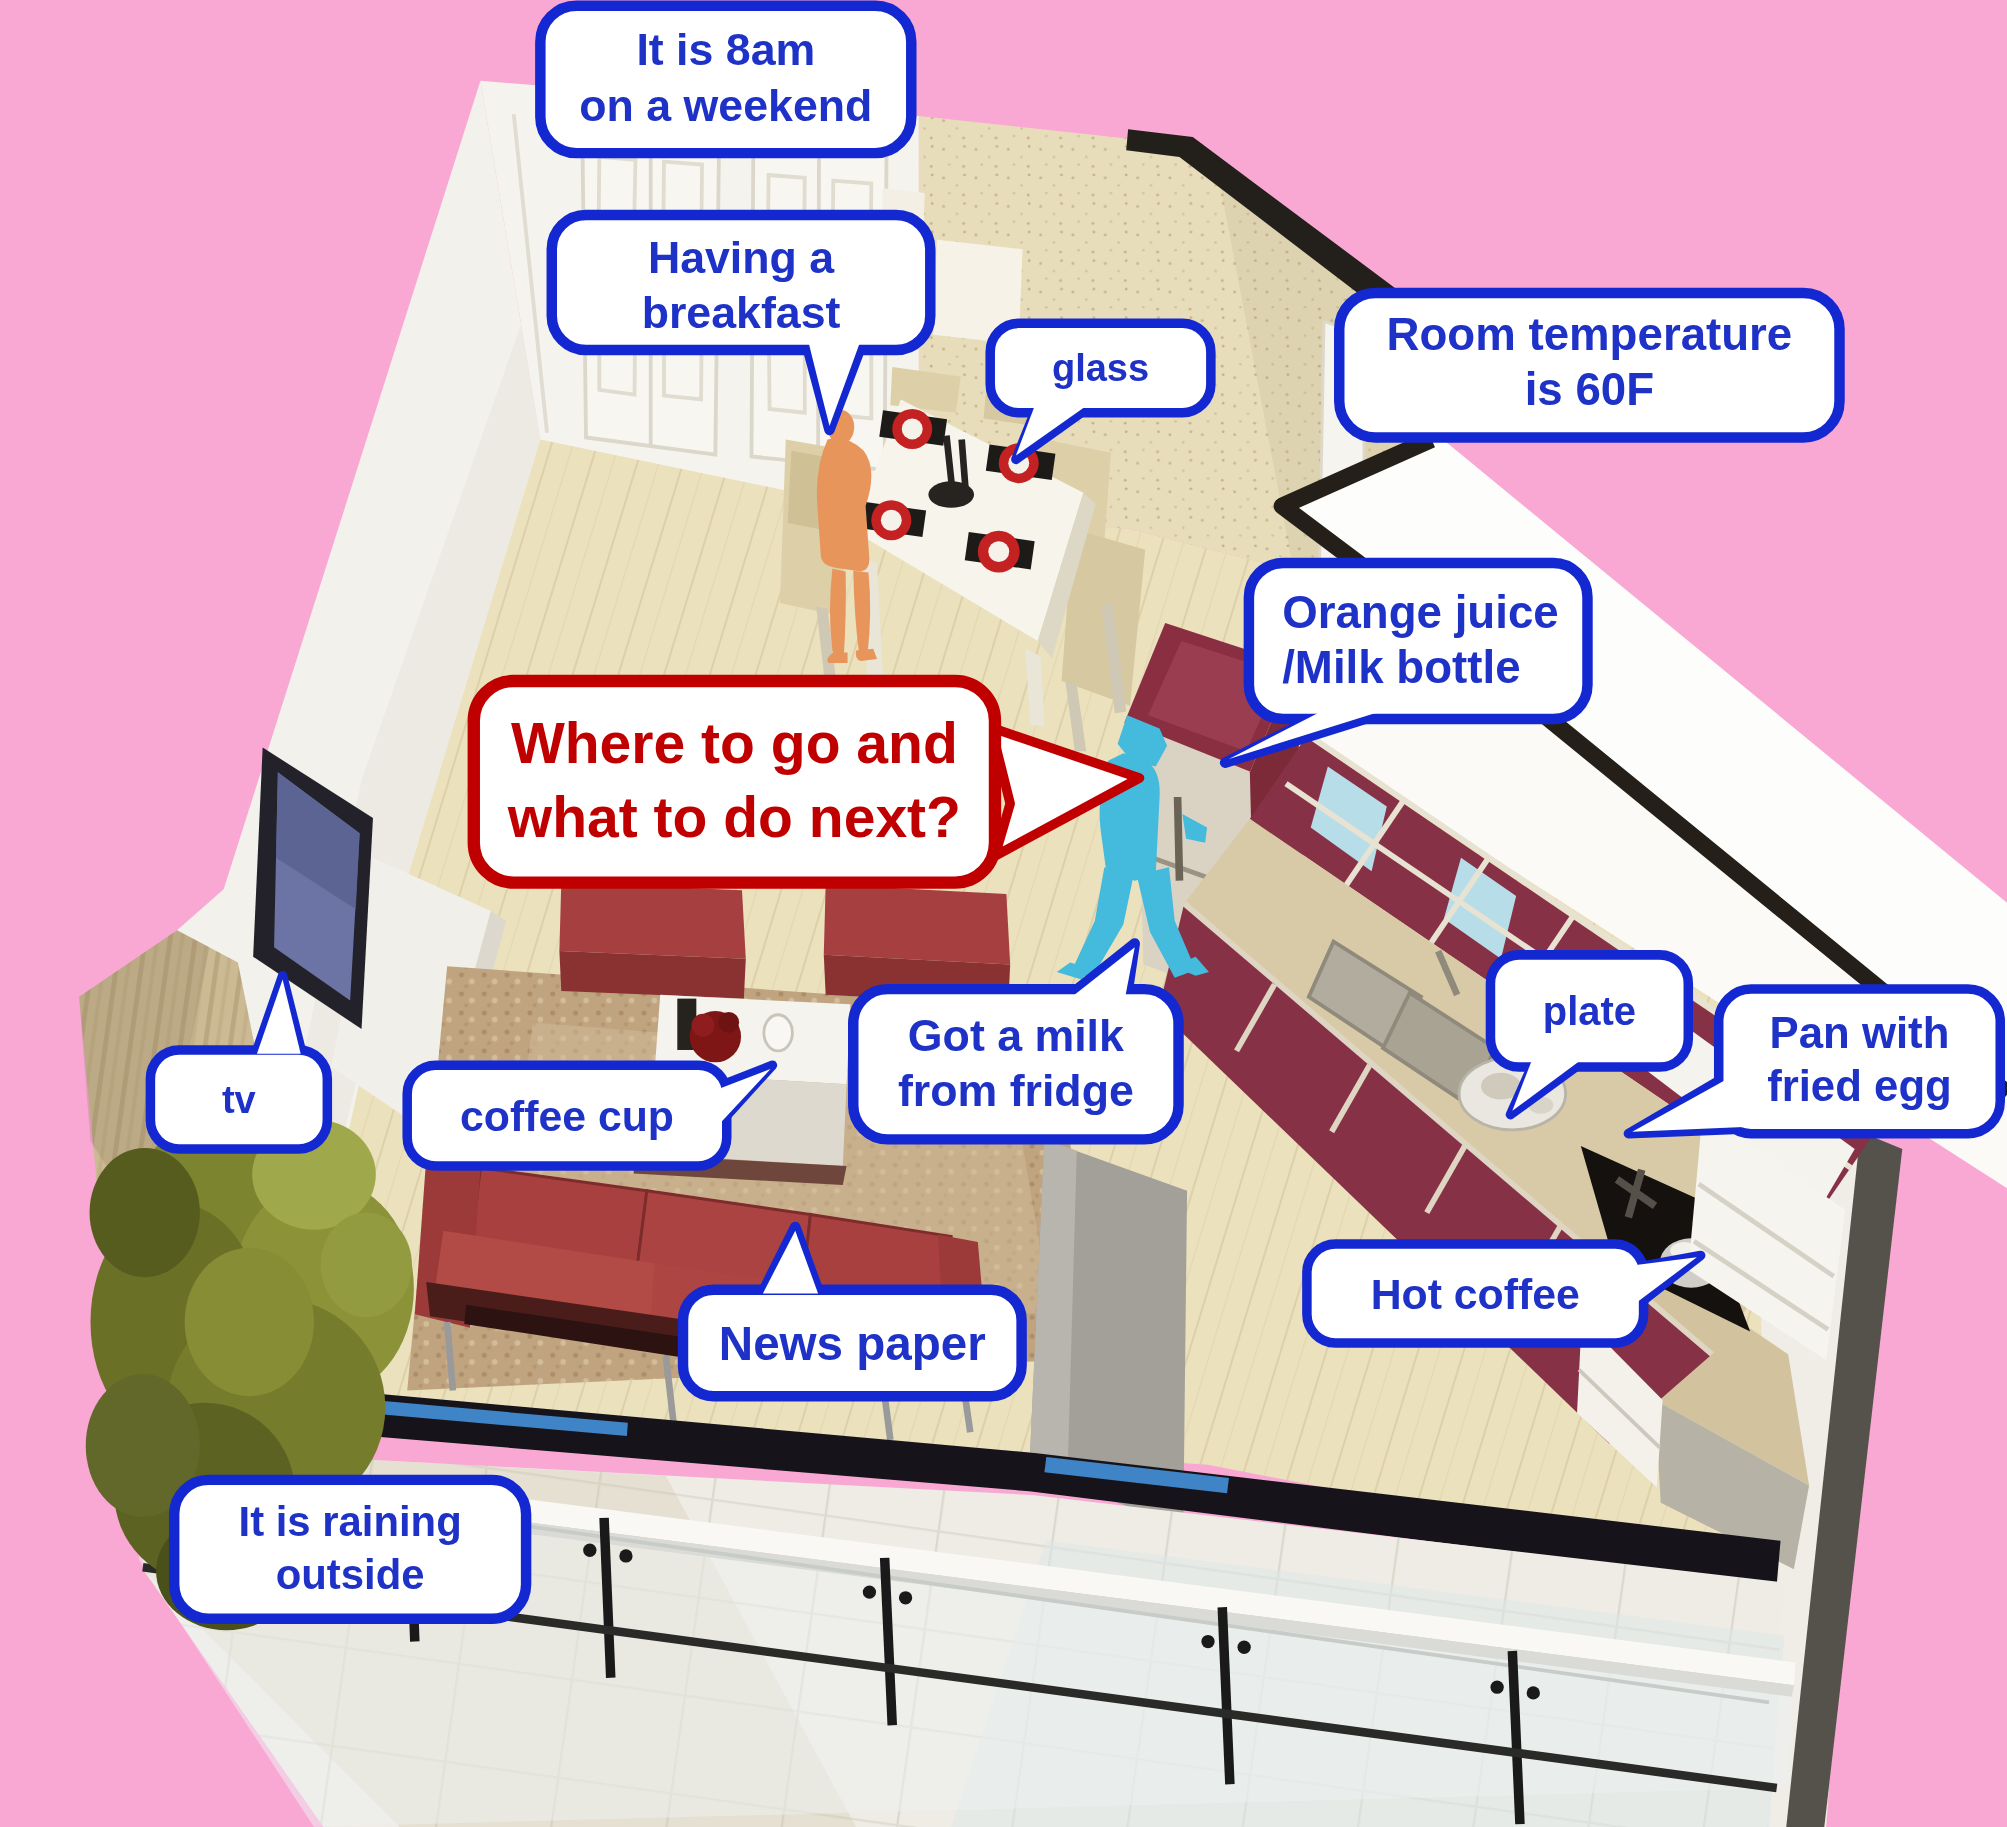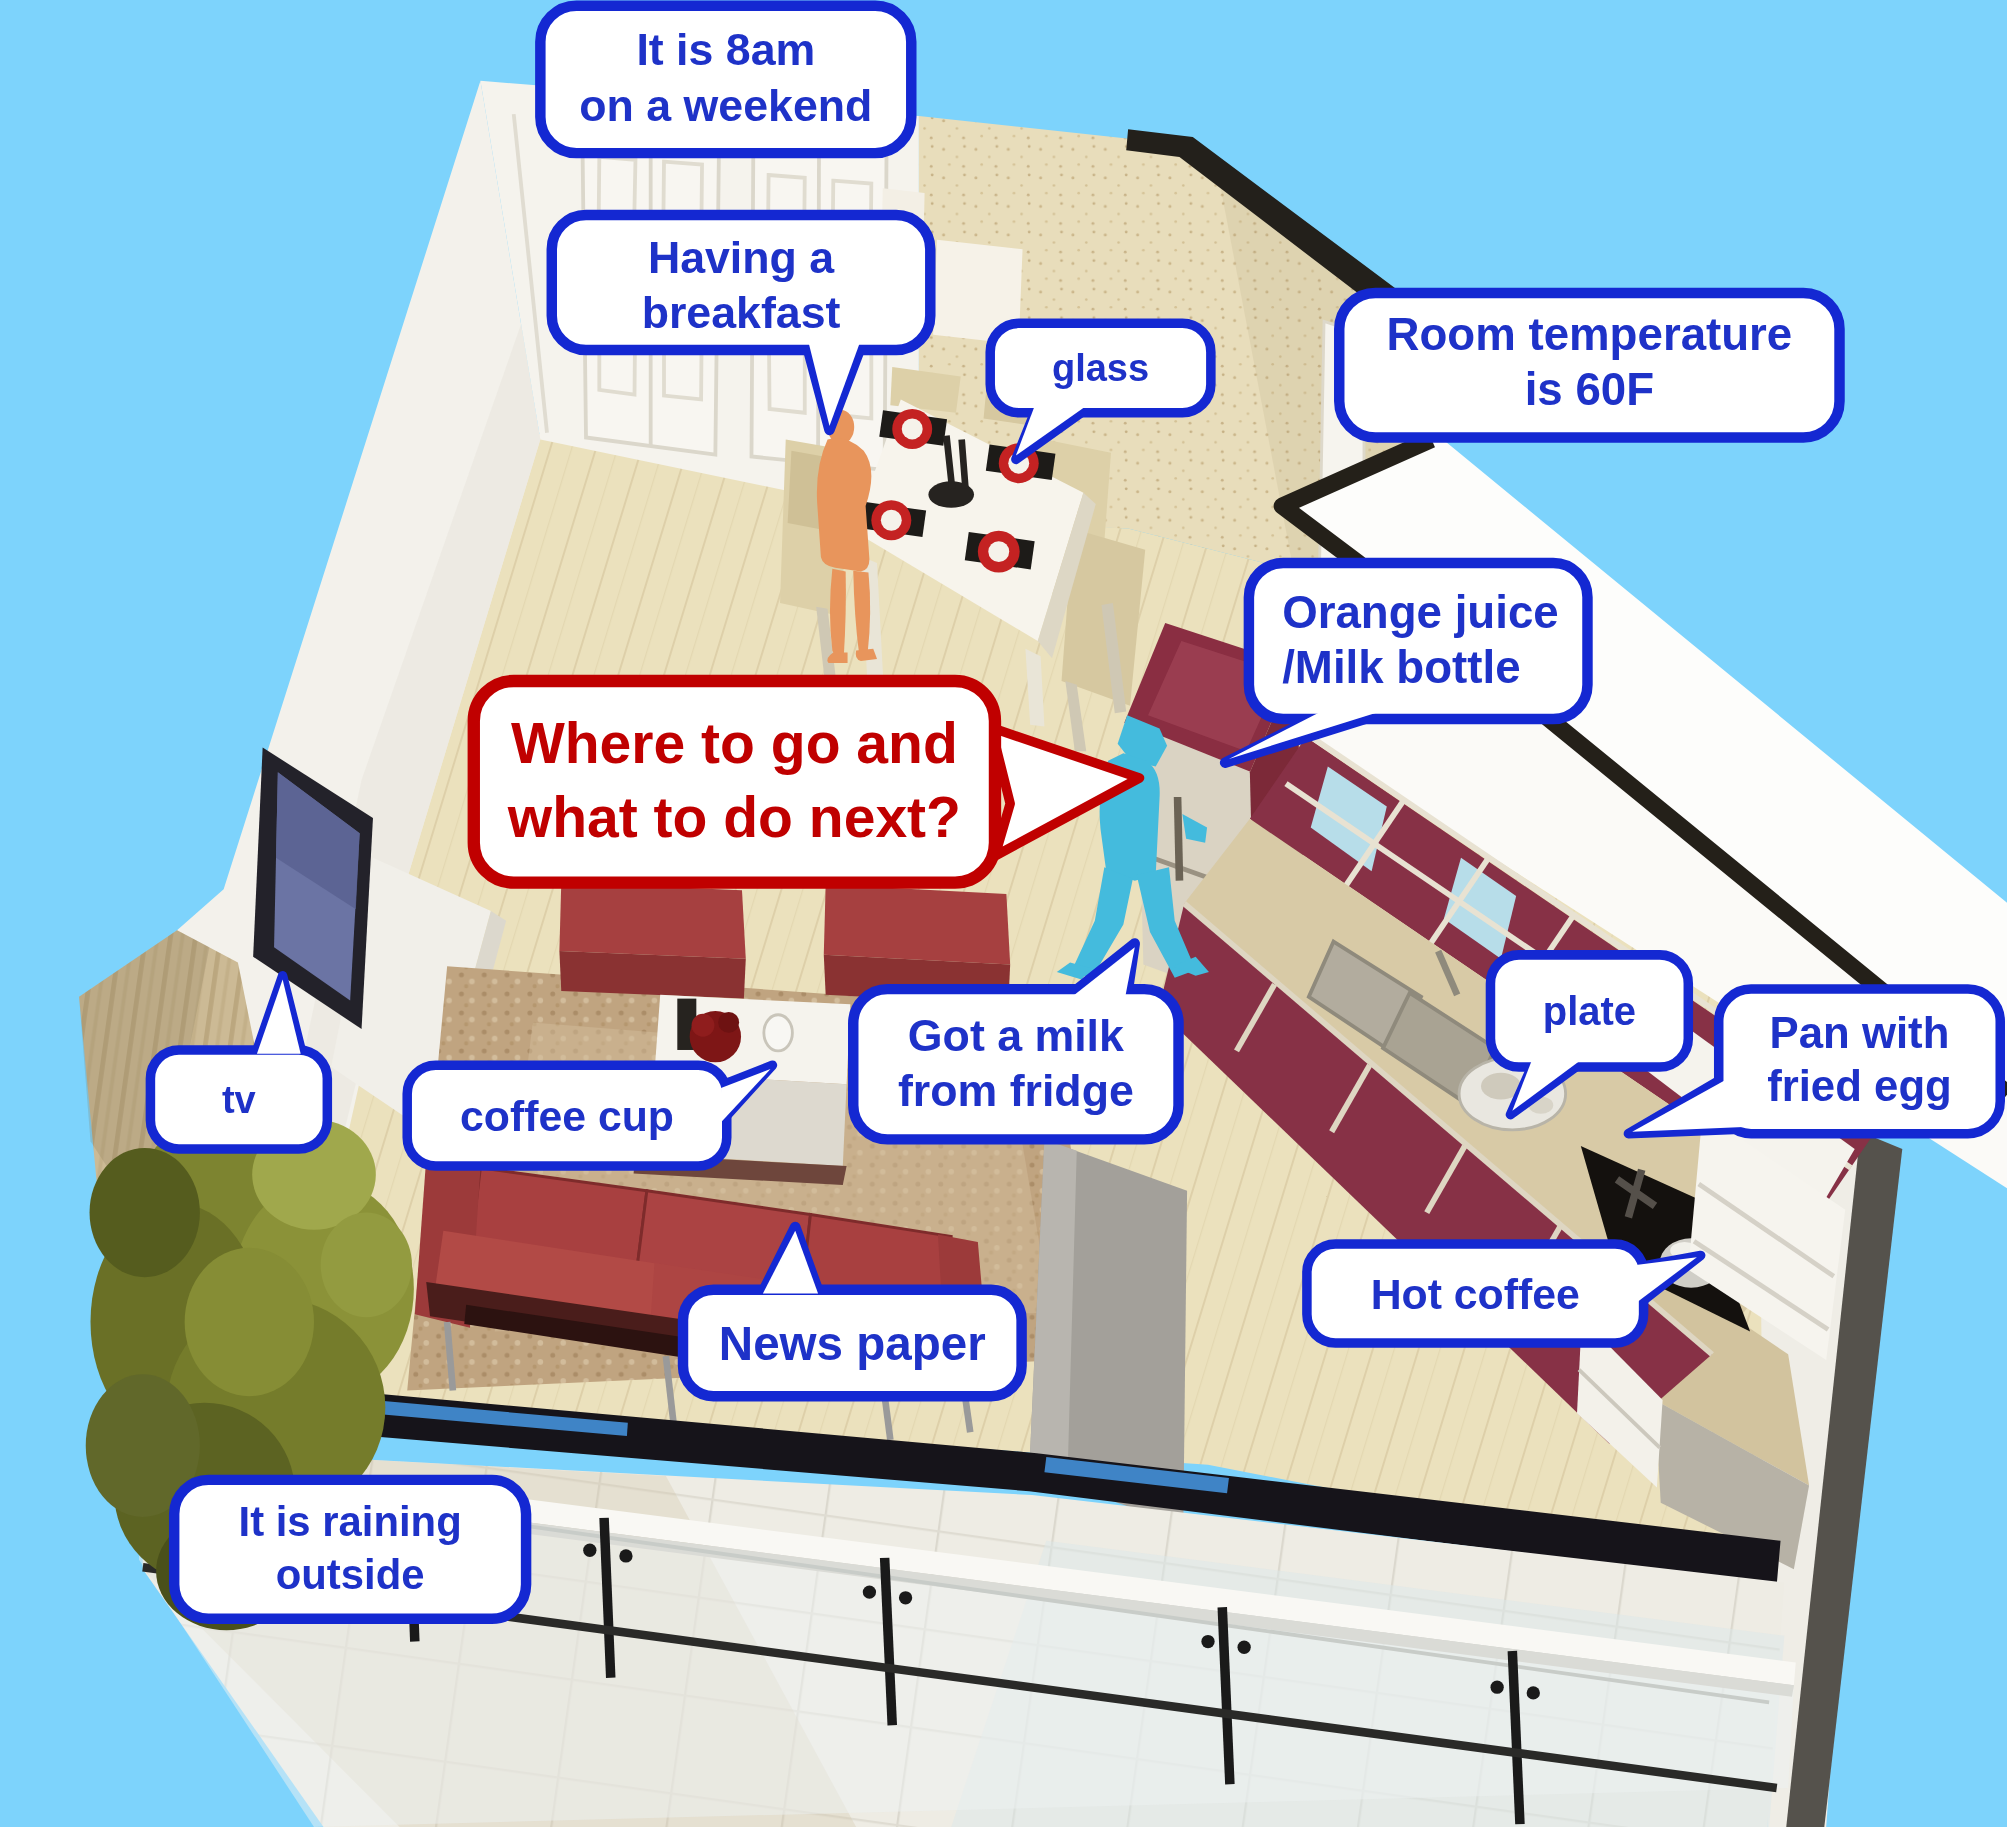--- a/index.html
+++ b/index.html
@@ -1,16 +1,16 @@
 <!DOCTYPE html>
 <html style="font-size:15px"><head>
 <meta charset="utf-8">
 <style>
   html,body{margin:0;padding:0;background:#ffffff;}
-  .wrap{position:relative;width:2008px;height:1827px;overflow:hidden;background:#7dd3fc;
+  .wrap{position:relative;width:2008px;height:1827px;overflow:hidden;background:#f9a8d4;
         font-family:"Liberation Sans", sans-serif;}
   svg{position:absolute;left:0;top:0;}
   text{font-family:"Liberation Sans", sans-serif;font-weight:bold;}
 </style>
 </head>
 <body>
 <div class="wrap">
 <svg width="2008" height="1827" viewBox="0 0 2111 1921">
 <defs>
   <pattern id="speckle" width="34" height="30" patternUnits="userSpaceOnUse">

